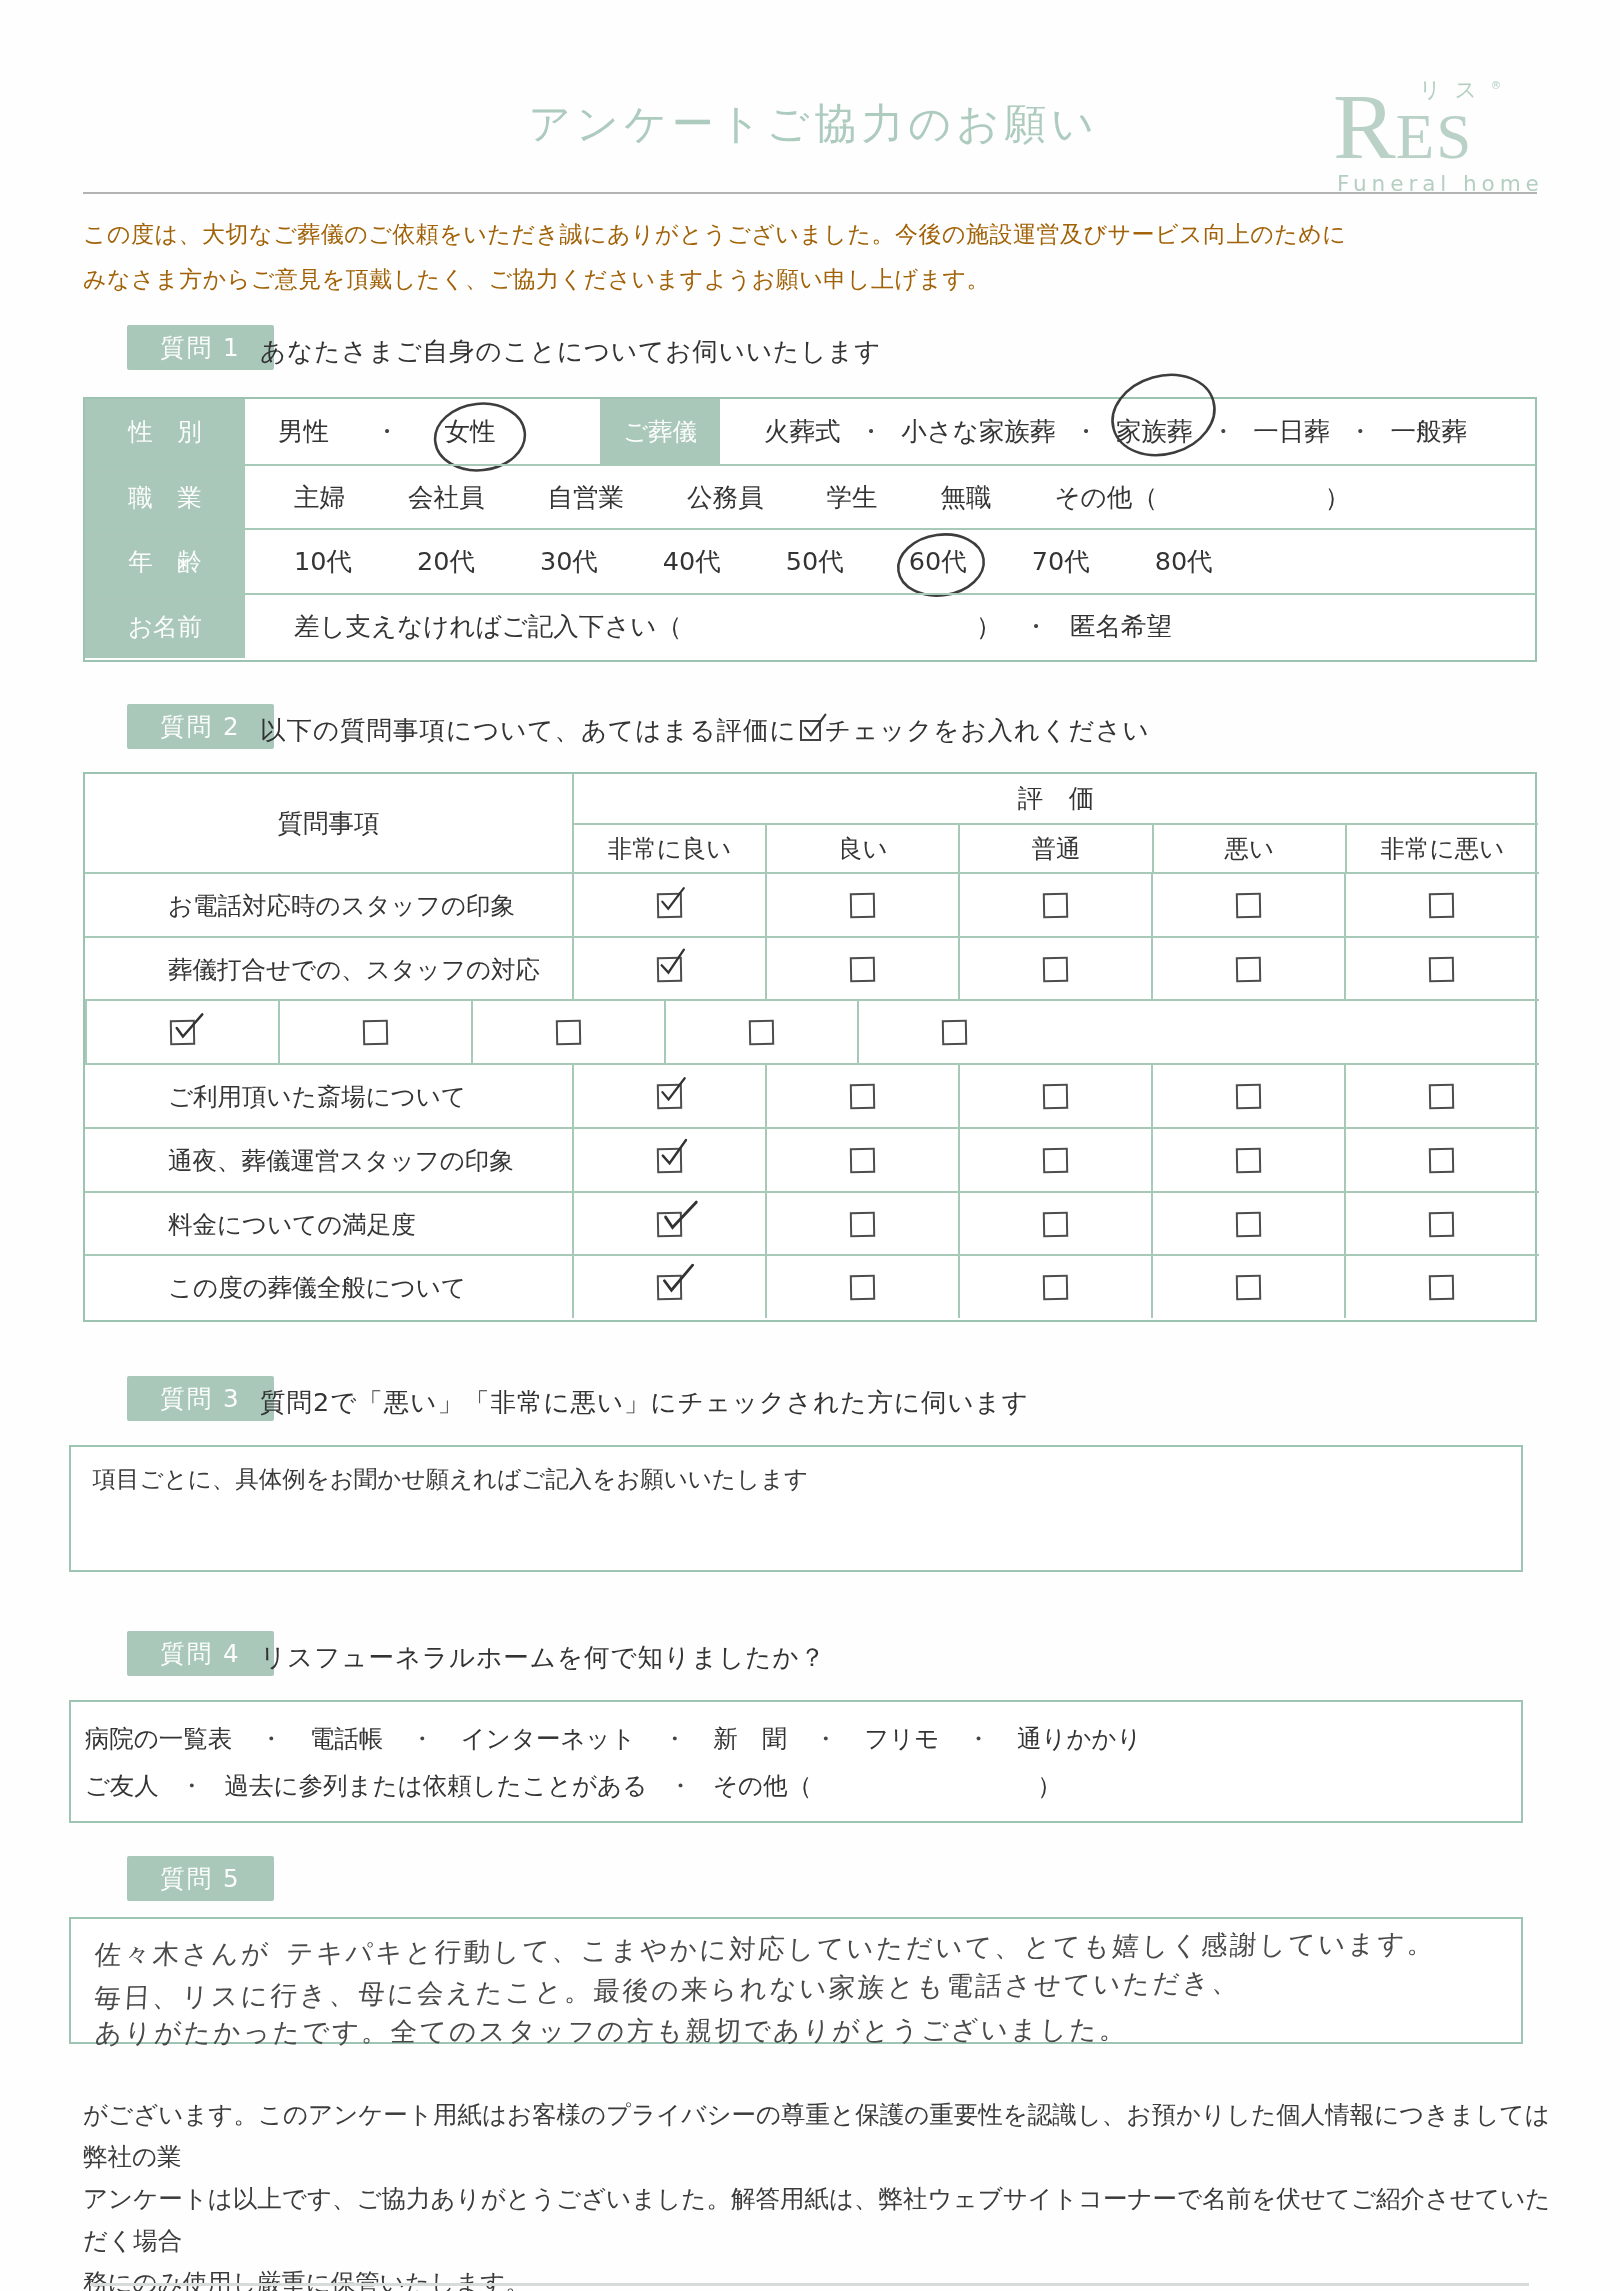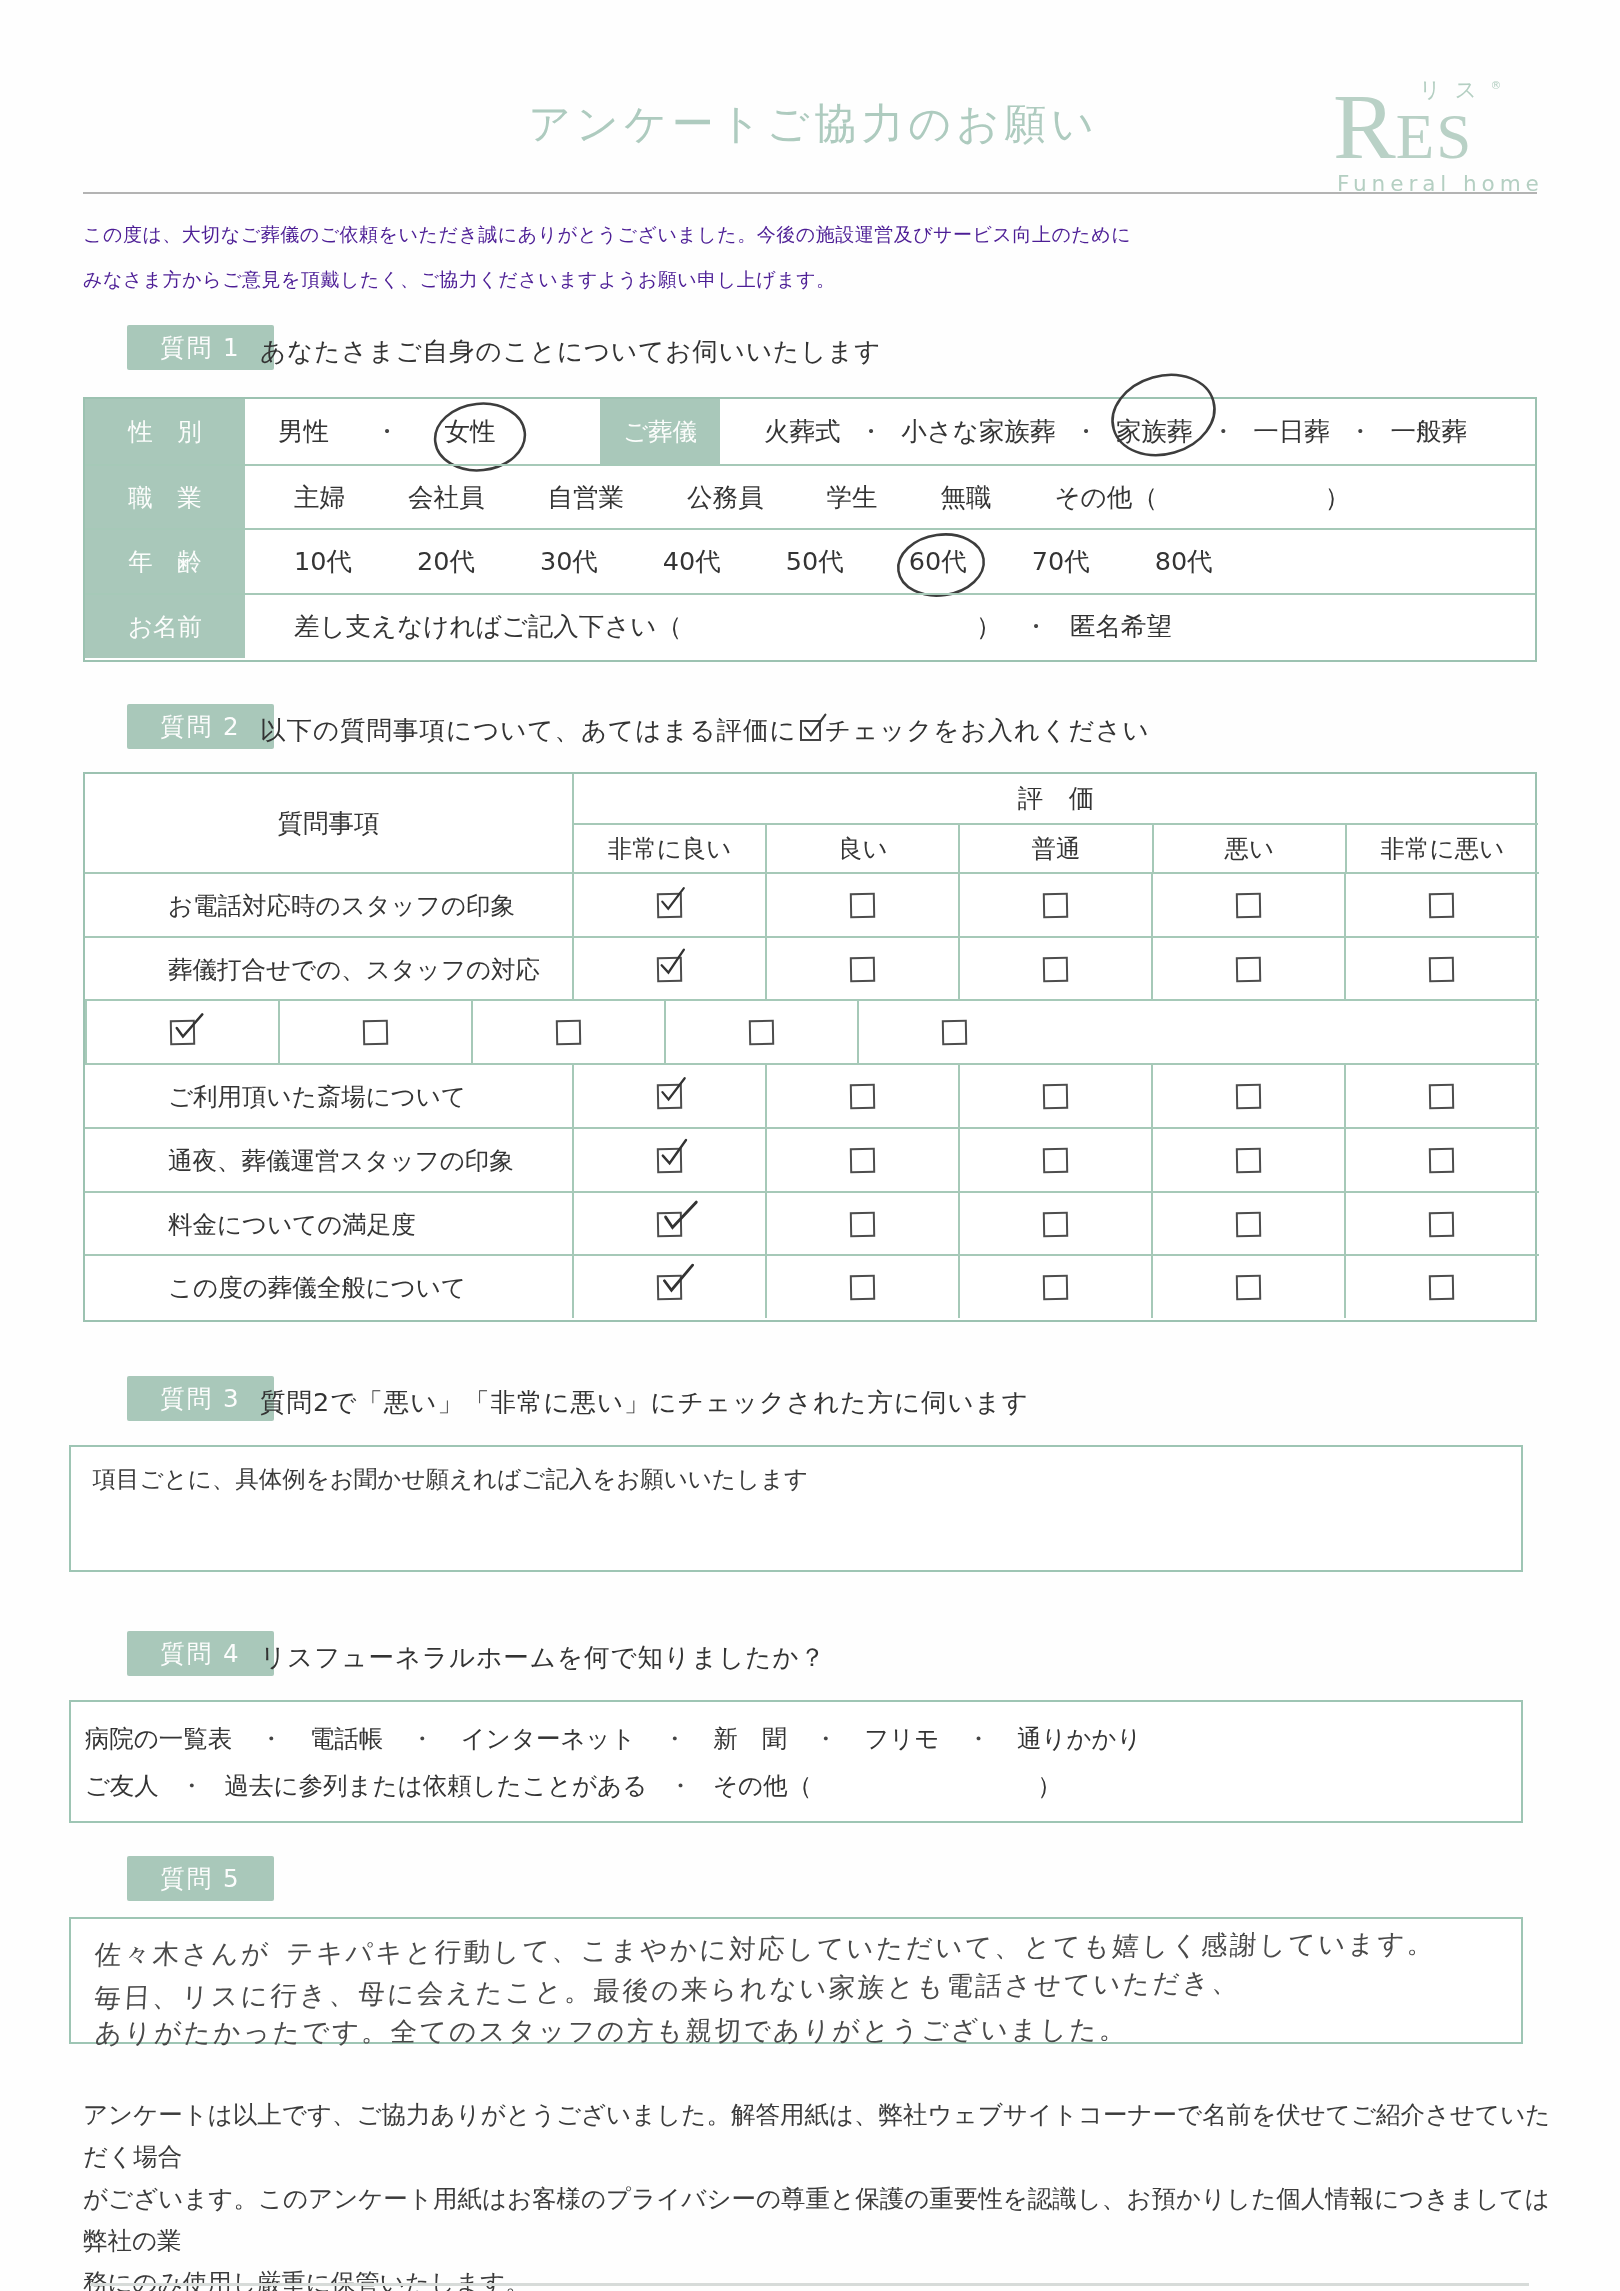--- a/index.html
+++ b/index.html
@@ -15,21 +15,21 @@
     font-size:42px; color:#aecbbf; letter-spacing:4.9px; font-weight:400;
   }
   .logo{ position:absolute; left:1333px; top:61px; width:211px; height:132px; color:#b9d1c6;}
   .logo-kana{ position:absolute; left:86px; top:13.7px; font-size:21.6px; letter-spacing:13.7px; color:#b4cfc2;}
   .logo-kana .reg{ font-size:10.8px; letter-spacing:0; vertical-align:super;}
   .logo-main{ position:absolute; left:0; top:17.6px; font-family:"Liberation Serif","DejaVu Serif",serif;}
   .logo-r{ font-size:94px; line-height:94px;}
   .logo-es{ font-size:63px; letter-spacing:2px;}
   .logo-sub{ position:absolute; left:3.9px; top:110px; font-size:21.6px; letter-spacing:4.9px; color:#b4cfc2;}
   .hrule{ position:absolute; left:83px; top:192px; width:1454px; height:2px; background:#b3b3b3;}
-  .intro{ position:absolute; left:83px; top:212px; width:1470px; font-size:19px; line-height:45px; color:#4c1d95; letter-spacing:0.5px;}
+  .intro{ position:absolute; left:83px; top:212px; width:1470px; font-size:23px; line-height:45px; color:#a16207; letter-spacing:0.5px;}
   
   .qlabel{
     position:absolute; left:83px; width:147px; height:45px; background:#a9c8ba;
     color:#fdfdfd; font-size:24.5px; letter-spacing:2px; display:flex;
     align-items:center; justify-content:center; border-radius:2px;margin-left:44px;
   }
   .qheading{ position:absolute; left:260px; font-size:25.5px; color:#333; letter-spacing:1px;}
   
   .t1{ position:absolute; left:83px; top:397px; width:1454px; height:265px; border:2.9px solid #9cc2b1; background:#fff;}
   .t1r{ position:absolute; left:0; width:100%; height:65px;}
@@ -359,20 +359,20 @@
   </div>
 
   <div class="qlabel" style="top:1856px">質問 5</div>
   <div class="gbox" style="top:1917px;height:127px">
     <div class="hand" style="top:11.8px">佐々木さんが テキパキと行動して、こまやかに対応していただいて、とても嬉しく感謝しています。</div>
     <div class="hand" style="top:53px;transform:skewX(-4deg) rotate(-0.8deg)">毎日、リスに行き、母に会えたこと。最後の来られない家族とも電話させていただき、</div>
     <div class="hand" style="top:94px;transform:skewX(-3deg) rotate(-0.2deg)">ありがたかったです。全てのスタッフの方も親切でありがとうございました。</div>
   </div>
 
   <div class="footer">
+    <div>がございます。このアンケート用紙はお客様のプライバシーの尊重と保護の重要性を認識し、お預かりした個人情報につきましては弊社の業</div>
     <div>アンケートは以上です、ご協力ありがとうございました。解答用紙は、弊社ウェブサイトコーナーで名前を伏せてご紹介させていただく場合</div>
-    <div>がございます。このアンケート用紙はお客様のプライバシーの尊重と保護の重要性を認識し、お預かりした個人情報につきましては弊社の業</div>
     <div>務にのみ使用し厳重に保管いたします。</div>
   </div>
   <div class="scanline"></div>
 
 </div>
 
 
 </body></html>

